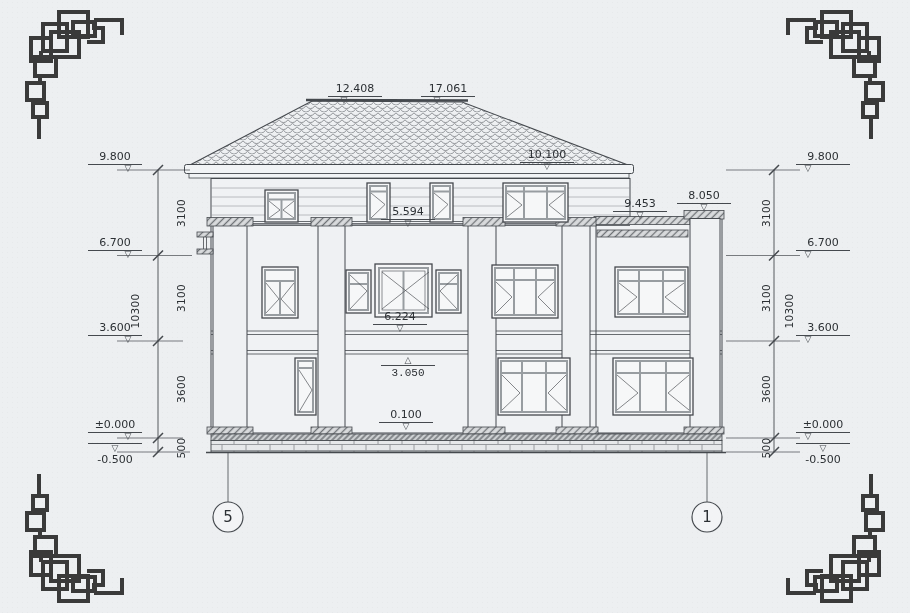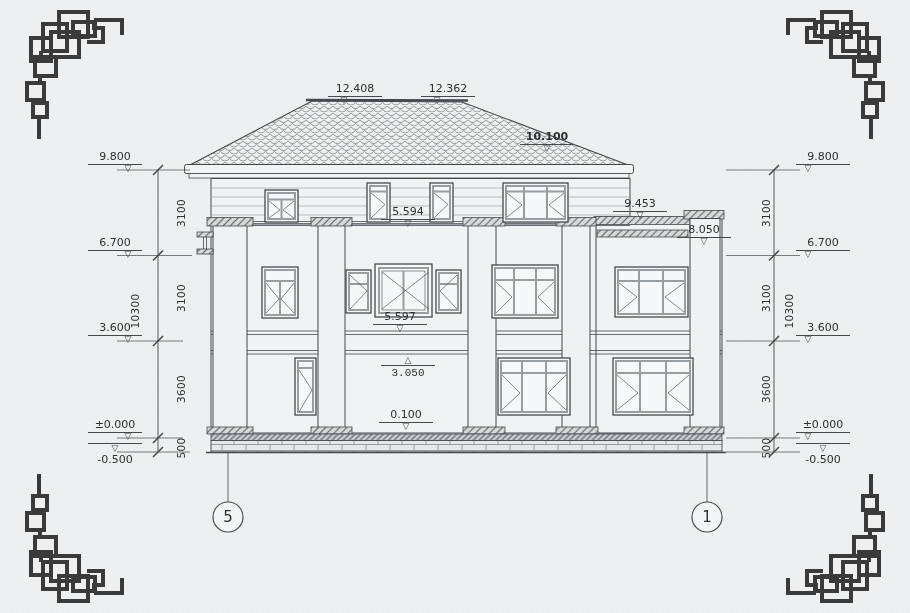--- a/index.html
+++ b/index.html
@@ -286,42 +286,42 @@
   <div class="mk-below" style="left:796px;top:443px;">
     <span class="tri">▽</span>
     <span class="lbl">-0.500</span>
   </div>
 
   <div class="mk" style="left:328px;top:83px;">
     <span class="lbl">12.408</span>
     <span class="tri" style="width:16px;margin-left:8px;">▽</span>
   </div>
   <div class="mk" style="left:421px;top:83px;">
-    <span class="lbl">12.362</span>
+    <span class="lbl">17.061</span>
     <span class="tri" style="width:16px;margin-left:8px;">▽</span>
   </div>
-  <div class="mk" style="left:520px;top:131px;font-weight:bold;">
+  <div class="mk" style="left:520px;top:149px;">
     <span class="lbl">10.100</span>
     <span class="tri">▽</span>
   </div>
 
   <div class="mk" style="left:381px;top:206px;">
     <span class="lbl">5.594</span>
     <span class="tri">▽</span>
   </div>
   <div class="mk" style="left:613px;top:198px;">
     <span class="lbl">9.453</span>
     <span class="tri">▽</span>
   </div>
-  <div class="mk" style="left:677px;top:190px;margin-top:34px;">
+  <div class="mk" style="left:677px;top:190px;">
     <span class="lbl">8.050</span>
     <span class="tri">▽</span>
   </div>
   <div class="mk" style="left:373px;top:311px;">
-    <span class="lbl">5.597</span>
+    <span class="lbl">6.224</span>
     <span class="tri">▽</span>
   </div>
   <div class="mk-up" style="left:381px;top:356px;">
     <span class="tri">△</span>
     <span class="lbl">3.050</span>
   </div>
   <div class="mk" style="left:379px;top:409px;">
     <span class="lbl">0.100</span>
     <span class="tri">▽</span>
   </div>

